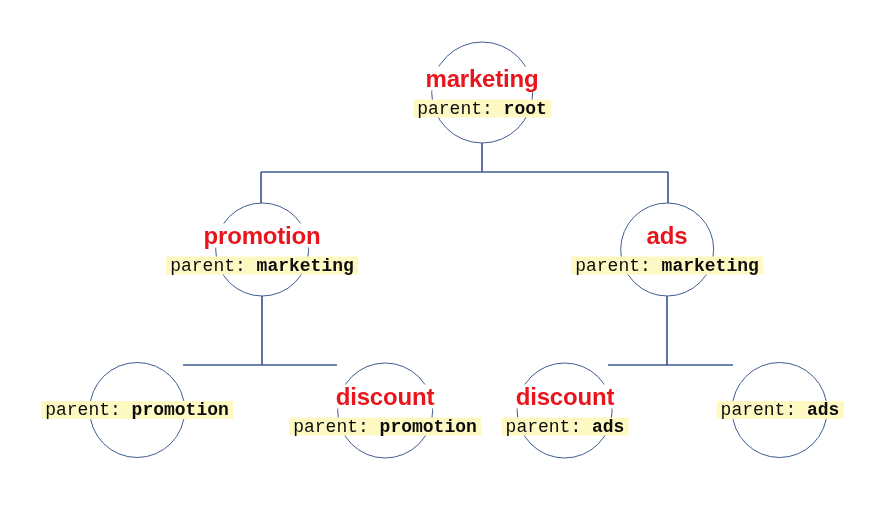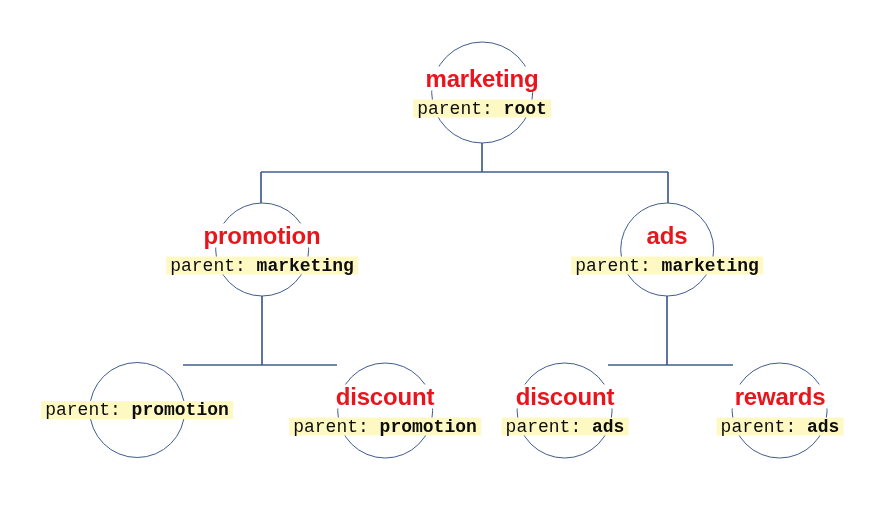--- a/index.html
+++ b/index.html
@@ -145,18 +145,17 @@
     <div class="node-circle" style="width:96px; height:96px;"></div>
     <div class="node-text">
       <div class="node-name">discount</div>
       <div class="node-parent"><span>parent: </span><b>ads</b></div>
     </div>
   </div>
 
   <div class="node" style="left:780px; top:410px;">
     <div class="node-circle" style="width:96px; height:96px;"></div>
     <div class="node-text">
-      <div class="node-name">rewards</div>
       <div class="node-parent"><span>parent: </span><b>ads</b></div>
     </div>
   </div>
 
 </div>
 
 </body></html>

